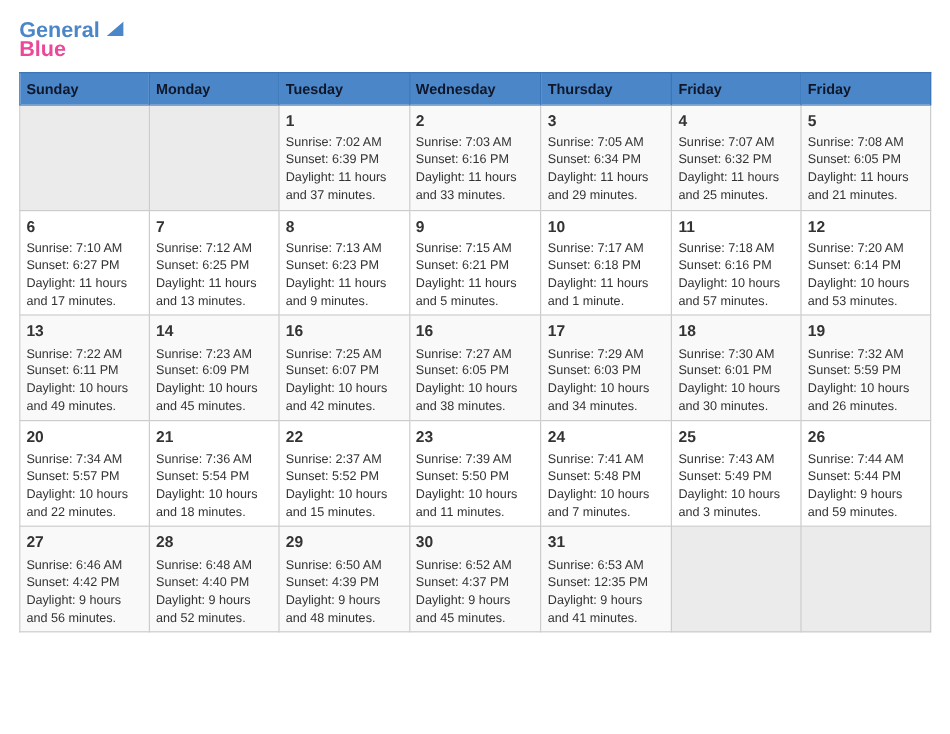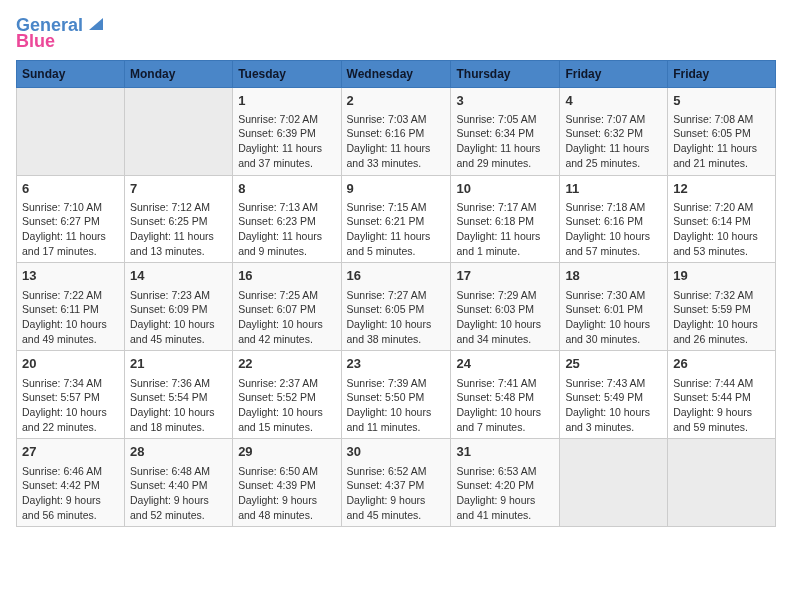--- a/index.html
+++ b/index.html
@@ -147,18 +147,18 @@
         <td><span class="day-num">23</span><span>Sunrise: 7:39 AM</span><br><span>Sunset: 5:50 PM</span><br><span>Daylight: 10 hours and 11 minutes.</span></td>
         <td><span class="day-num">24</span><span>Sunrise: 7:41 AM</span><br><span>Sunset: 5:48 PM</span><br><span>Daylight: 10 hours and 7 minutes.</span></td>
         <td><span class="day-num">25</span><span>Sunrise: 7:43 AM</span><br><span>Sunset: 5:49 PM</span><br><span>Daylight: 10 hours and 3 minutes.</span></td>
         <td><span class="day-num">26</span><span>Sunrise: 7:44 AM</span><br><span>Sunset: 5:44 PM</span><br><span>Daylight: 9 hours and 59 minutes.</span></td>
       </tr>
       <tr>
         <td><span class="day-num">27</span><span>Sunrise: 6:46 AM</span><br><span>Sunset: 4:42 PM</span><br><span>Daylight: 9 hours and 56 minutes.</span></td>
         <td><span class="day-num">28</span><span>Sunrise: 6:48 AM</span><br><span>Sunset: 4:40 PM</span><br><span>Daylight: 9 hours and 52 minutes.</span></td>
         <td><span class="day-num">29</span><span>Sunrise: 6:50 AM</span><br><span>Sunset: 4:39 PM</span><br><span>Daylight: 9 hours and 48 minutes.</span></td>
         <td><span class="day-num">30</span><span>Sunrise: 6:52 AM</span><br><span>Sunset: 4:37 PM</span><br><span>Daylight: 9 hours and 45 minutes.</span></td>
-        <td><span class="day-num">31</span><span>Sunrise: 6:53 AM</span><br><span>Sunset: 4:20 PM</span><br><span>Daylight: 9 hours and 41 minutes.</span></td>
+        <td><span class="day-num">31</span><span>Sunrise: 6:53 AM</span><br><span>Sunset: 12:35 PM</span><br><span>Daylight: 9 hours and 41 minutes.</span></td>
         <td class="empty"></td>
         <td class="empty"></td>
       </tr>
     </tbody>
 </table>
 
 </body></html>

